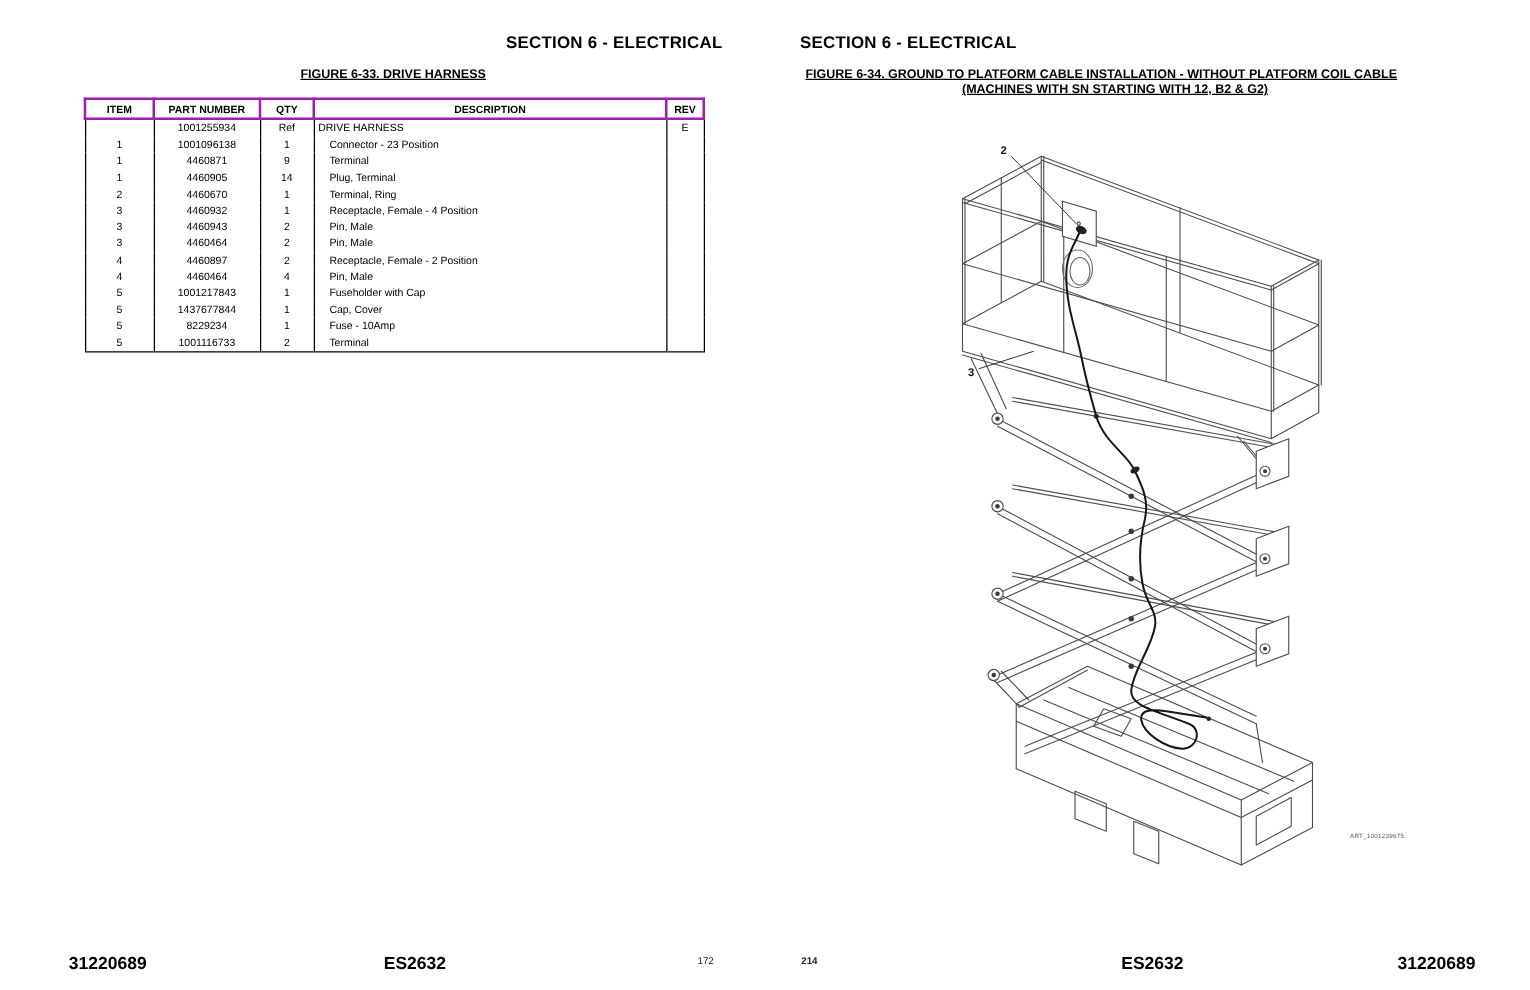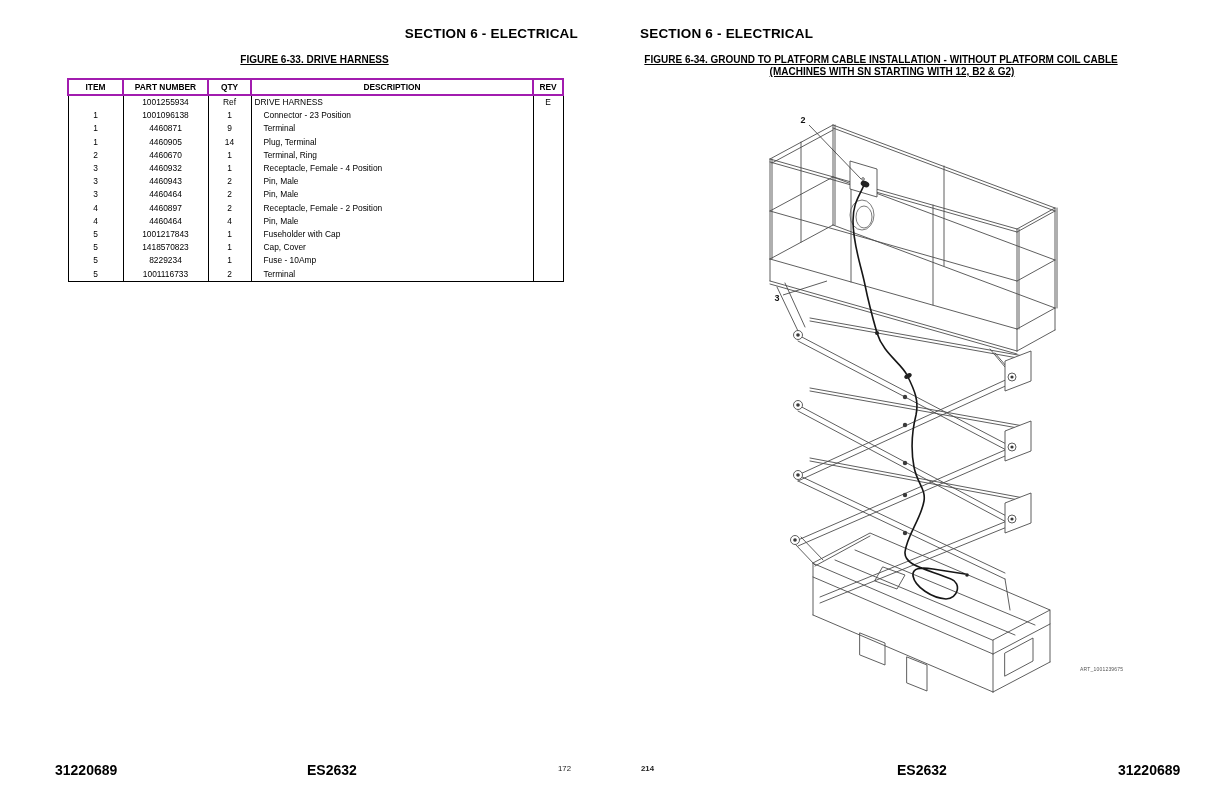--- a/index.html
+++ b/index.html
@@ -133,21 +133,21 @@
     </tr>
         <tr>
       <td class="c-item">5</td>
       <td class="c-part">1001217843</td>
       <td class="c-qty">1</td>
       <td class="c-desc indent">Fuseholder with Cap</td>
       <td class="c-rev"></td>
     </tr>
         <tr>
       <td class="c-item">5</td>
-      <td class="c-part">1418570823</td>
+      <td class="c-part">1437677844</td>
       <td class="c-qty">1</td>
       <td class="c-desc indent">Cap, Cover</td>
       <td class="c-rev"></td>
     </tr>
         <tr>
       <td class="c-item">5</td>
       <td class="c-part">8229234</td>
       <td class="c-qty">1</td>
       <td class="c-desc indent">Fuse - 10Amp</td>
       <td class="c-rev"></td>

